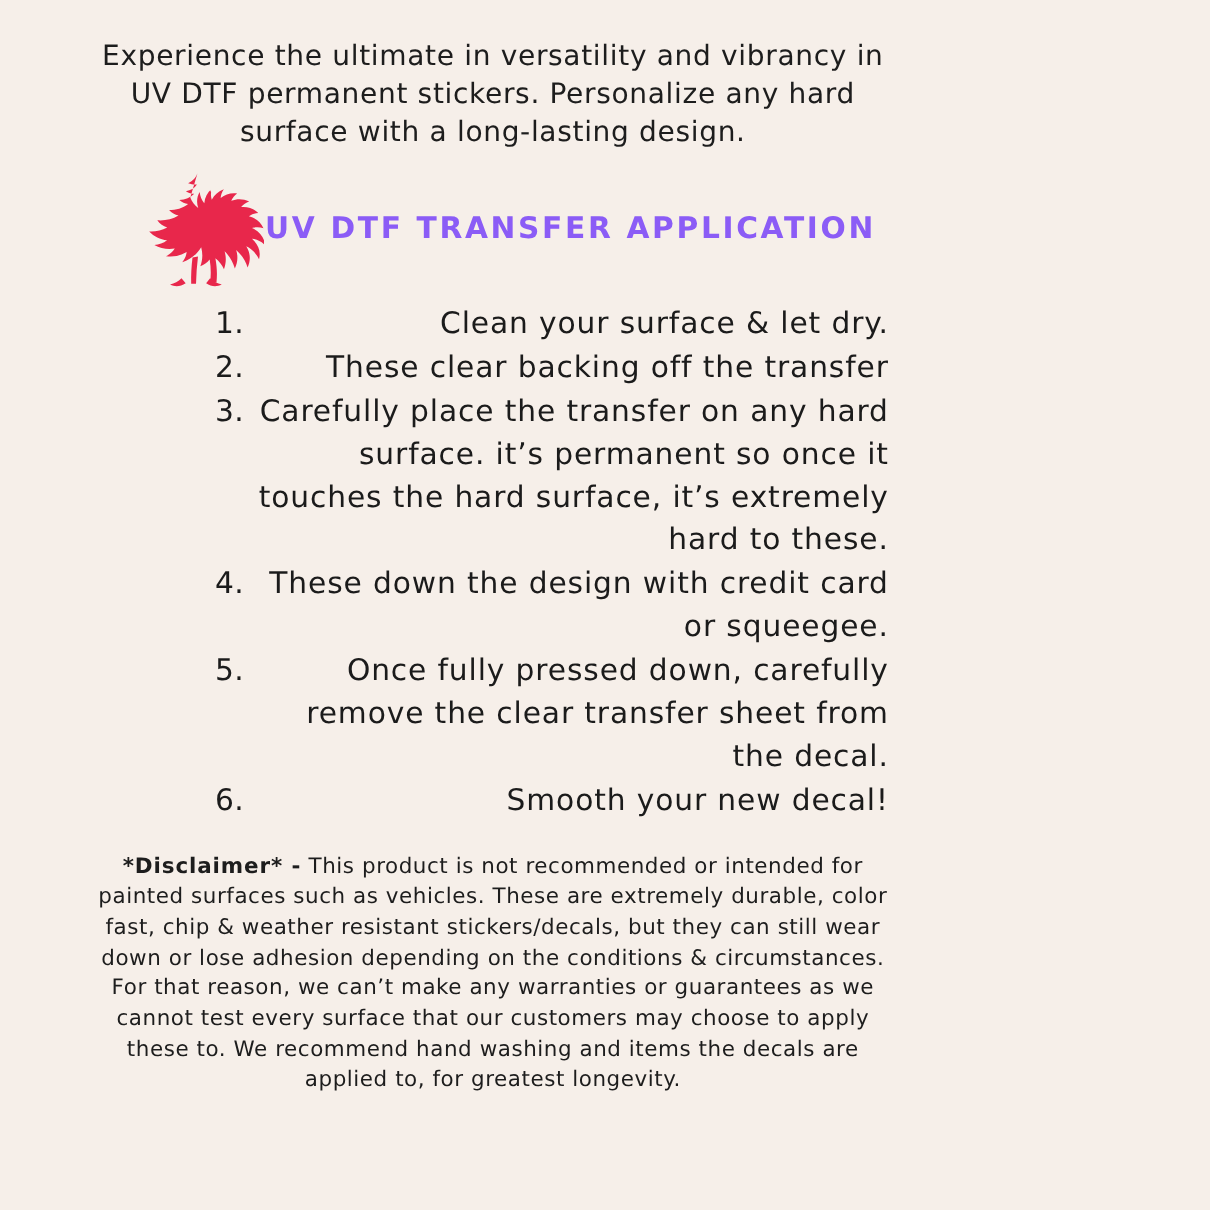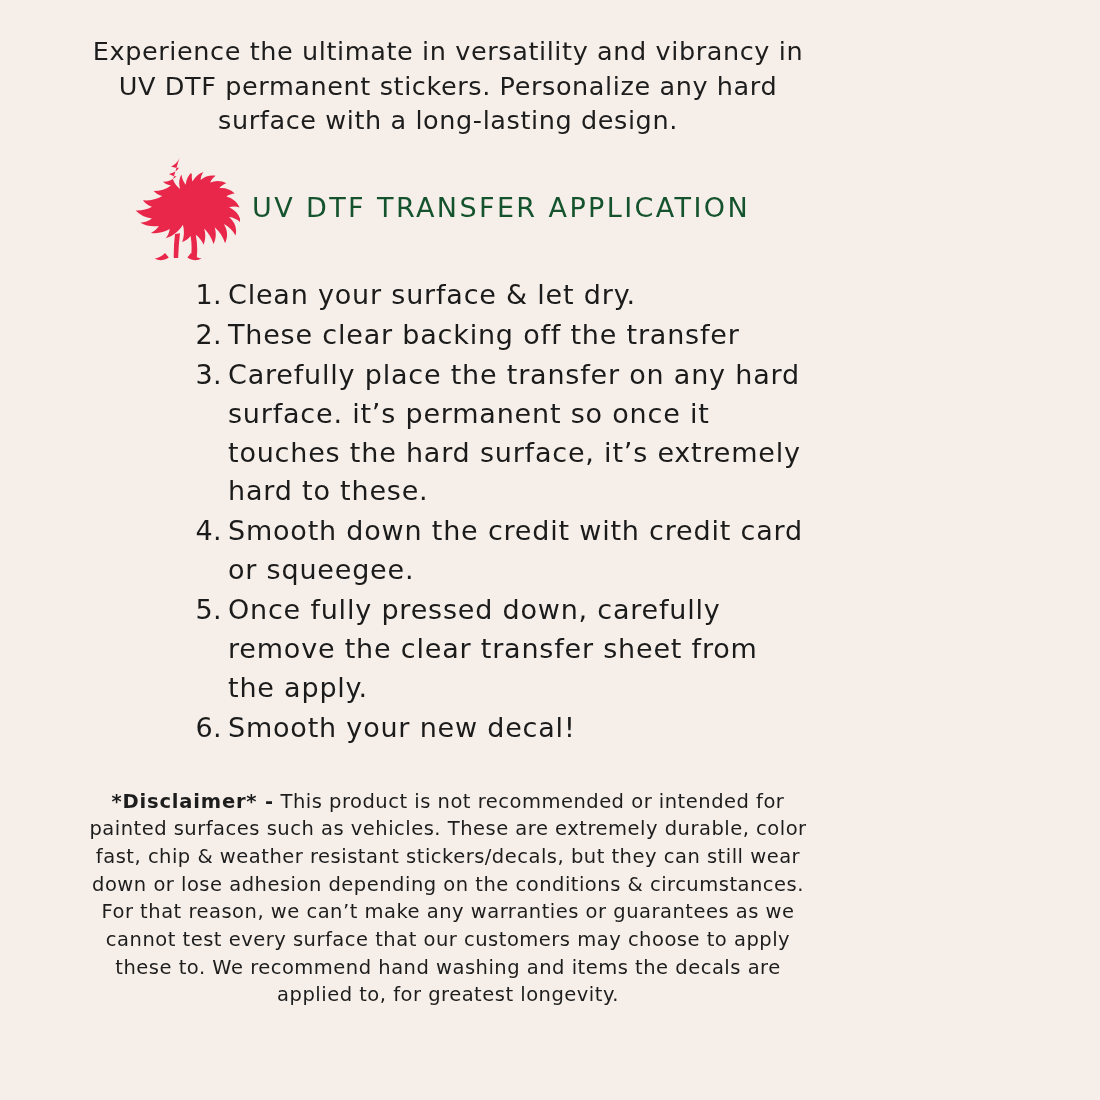--- a/index.html
+++ b/index.html
@@ -39,55 +39,56 @@
   }
   .rooster {
     width: 112px;
     height: 118px;
     flex: 0 0 auto;
     position: relative;
     top: 2px;
   }
   .heading-title {
     font-size: 27px;
-    font-weight: 400;
+    font-weight: 700;
     letter-spacing: 2.4px;
-    color: #14532d;
-    margin-left: 12px;
+    color: #8b5cf6;
+    margin-left: 1px;
     white-space: nowrap;
   }
   .steps {
     margin: 10px 0 0 0;
     padding: 0 0 0 96px;
     list-style: none;
     counter-reset: stepcount;
   }
   .steps li {
     counter-increment: stepcount;
     position: relative;
     font-size: 27px;
     line-height: 1.44;
     letter-spacing: 0.8px;
     color: #1b1b1b;
     padding-left: 44px;
     margin-bottom: 1px;
     max-width: 720px;
+    text-align: right;
   }
   .steps li::before {
     content: counter(stepcount) ".";
     position: absolute;
     left: 0;
     top: 0;
     width: 38px;
     text-align: right;
     font-size: 27px;
     letter-spacing: 0.4px;
   }
   .disclaimer {
-    margin: 40px auto 0 auto;
+    margin: 26px auto 0 auto;
     max-width: 790px;
     text-align: center;
     font-size: 19.5px;
     line-height: 1.42;
     letter-spacing: 0.5px;
     color: #1d1d1d;
   }
   .disclaimer b {
     font-weight: 700;
     letter-spacing: 0.8px;
@@ -113,22 +114,22 @@
         <circle cx="66" cy="22" r="3" fill="#f6efe9"></circle>
       </svg>
     </span>
     <span class="heading-title">UV DTF TRANSFER APPLICATION</span>
   </div>
 
   <ol class="steps">
     <li>Clean your surface &amp; let dry.</li>
     <li>These clear backing off the transfer</li>
     <li>Carefully place the transfer on any hard surface. it’s permanent so once it touches the hard surface, it’s extremely hard to these.</li>
-    <li>Smooth down the credit with credit card or squeegee.</li>
-    <li>Once fully pressed down, carefully remove the clear transfer sheet from the apply.</li>
+    <li>These down the design with credit card or squeegee.</li>
+    <li>Once fully pressed down, carefully remove the clear transfer sheet from the decal.</li>
     <li>Smooth your new decal!</li>
   </ol>
 
   <p class="disclaimer">
     <b>*Disclaimer* -</b><span> This product is not recommended or intended for painted surfaces such as vehicles. These are extremely durable, color fast, chip &amp; weather resistant stickers/decals, but they can still wear down or lose adhesion depending on the conditions &amp; circumstances. For that reason, we can’t make any warranties or guarantees as we cannot test every surface that our customers may choose to apply these to. We recommend hand washing and items the decals are applied to, for greatest longevity.</span>
   </p>
 
 </div>
 
 </body></html>

